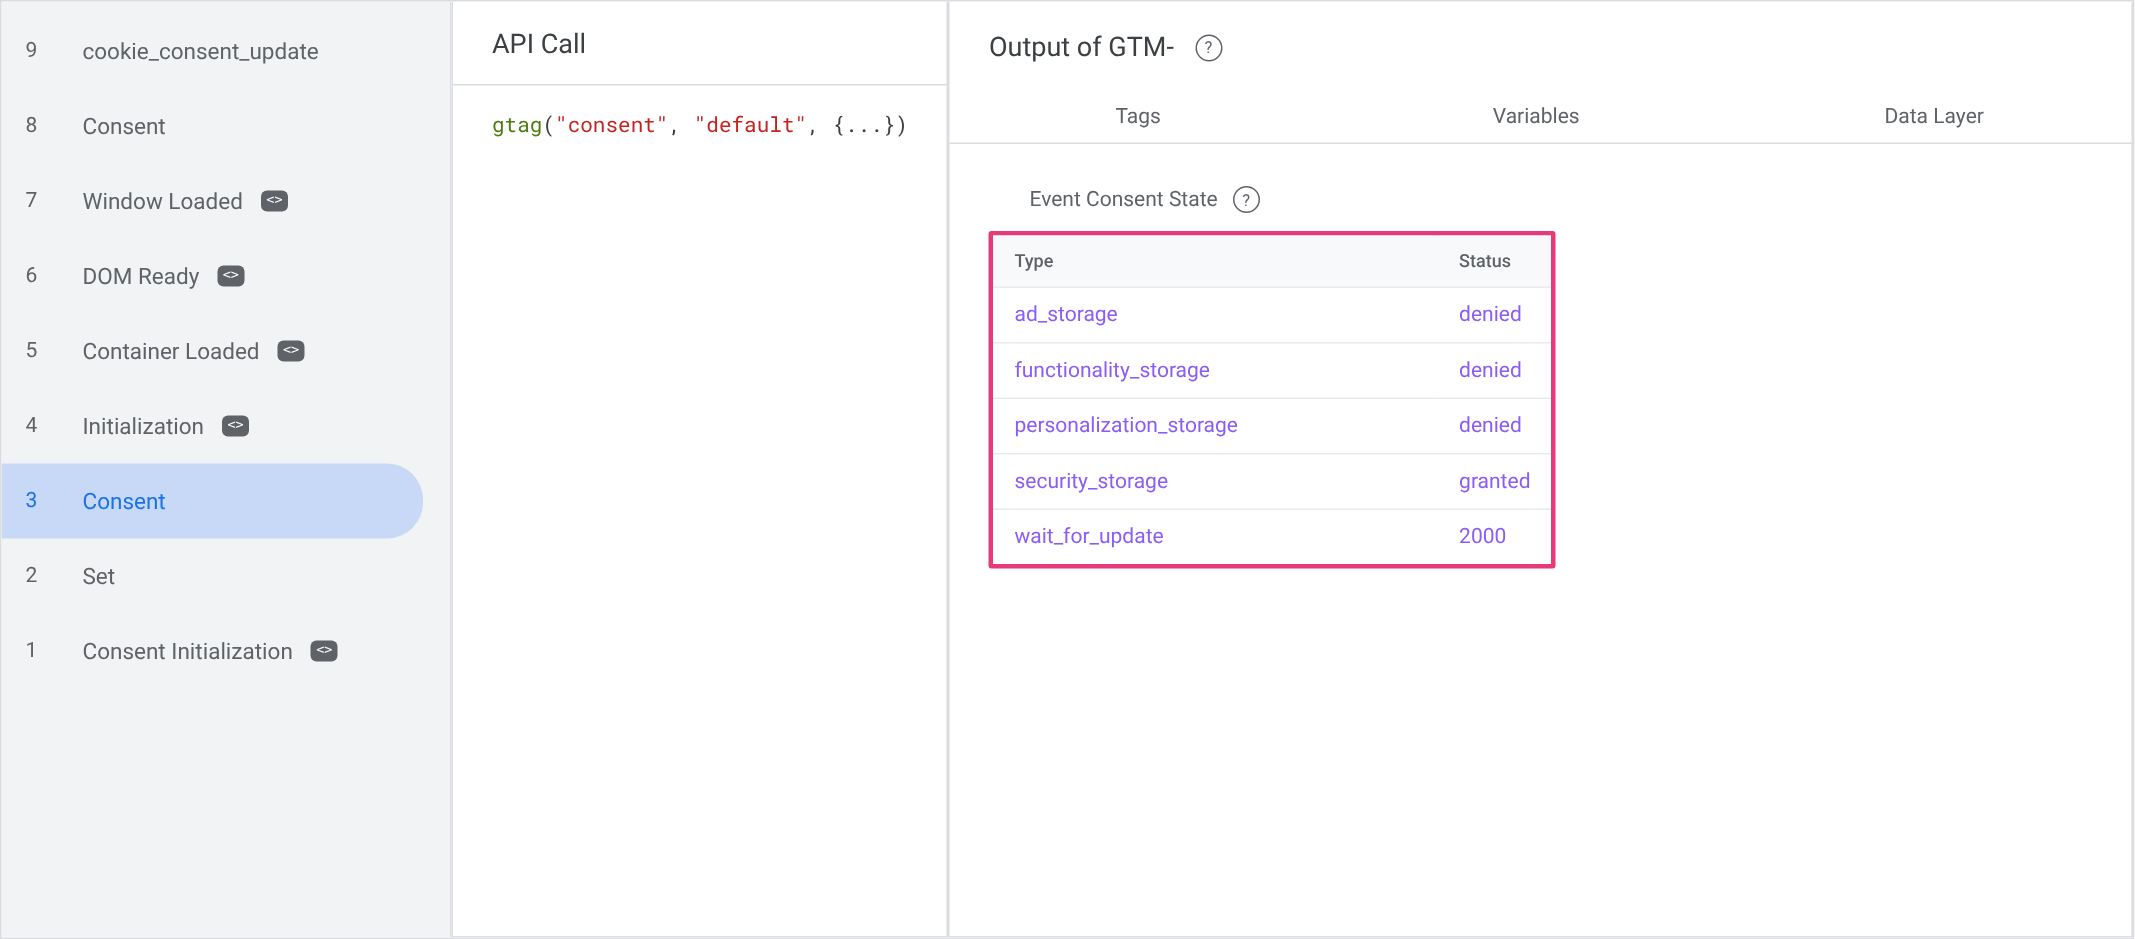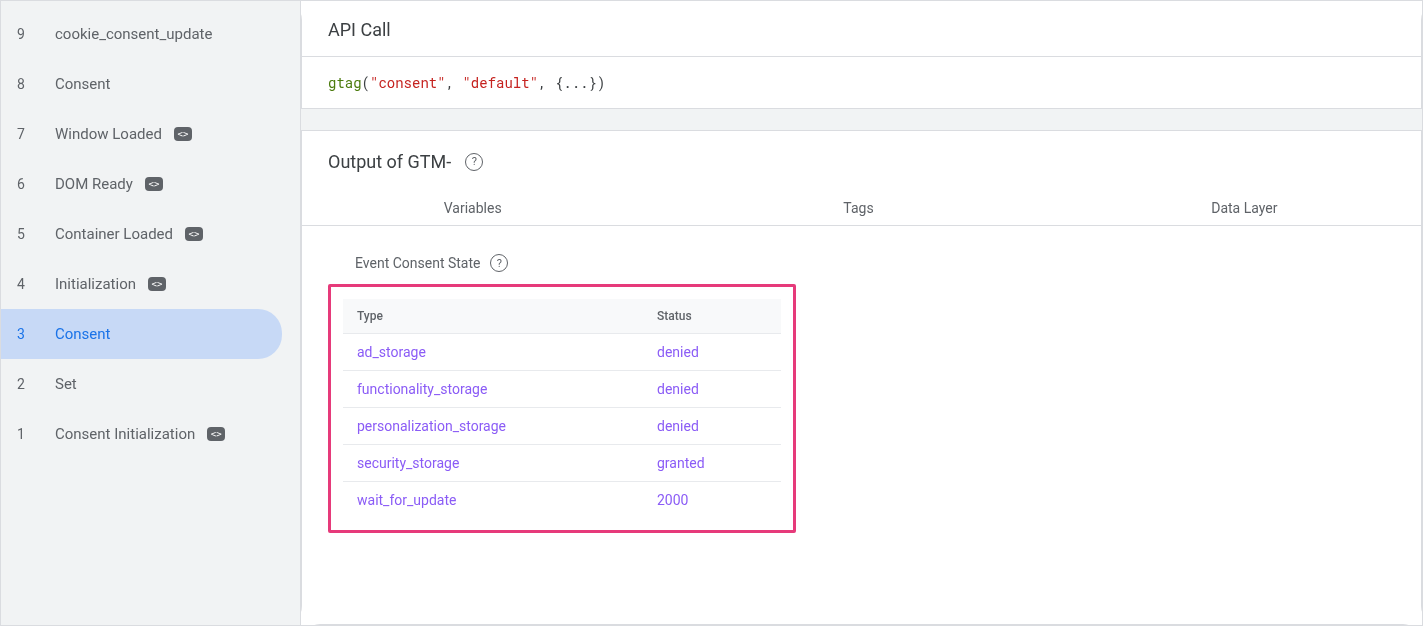--- a/index.html
+++ b/index.html
@@ -58,23 +58,22 @@
       height: 14px;
       font-size: 9px;
       margin-left: 8px;
       vertical-align: middle;
       font-family: monospace;
       line-height: 1;
     }
     .main {
       flex: 1;
       display: flex;
-      flex-direction: column;
+      flex-direction: row;
       overflow: hidden;
-      border-radius: 19px;
     }
     .card {
       border: 1px solid #dadce0;
       border-top: none;
       background: #fff;
     }
     .card-header {
       padding: 18px 26px 16px;
       font-size: 18px;
       color: #3c4043;
@@ -143,22 +142,22 @@
       display: flex;
       align-items: center;
       gap: 10px;
       margin-left: 27px;
     }
 
     .table-wrap {
       margin: 0 26px 0;
       border: 3px solid #e63a7a;
       border-radius: 2px;
-      padding: 12px;
-      width: 468px;
+      padding: 0;
+      width: 378px;
     }
     table.consent {
       border-collapse: collapse;
       width: 100%;
       font-size: 14px;
     }
     table.consent th {
       background: #f8f9fa;
       text-align: left;
       font-weight: 500;
@@ -233,22 +232,22 @@
 
     <div class="spacer"></div>
 
     <div class="card" style="border-top:none; flex:1;">
       <div class="output-header">
         <span>Output of GTM-</span>
         <span class="help-icon">?</span>
       </div>
 
       <div class="tabs">
+        <div class="tab">Tags</div>
         <div class="tab">Variables</div>
-        <div class="tab">Tags</div>
         <div class="tab">Data Layer</div>
       </div>
 
       <div class="section-label">
         <span>Event Consent State</span>
         <span class="help-icon">?</span>
       </div>
 
       <div class="table-wrap">
         <table class="consent">

